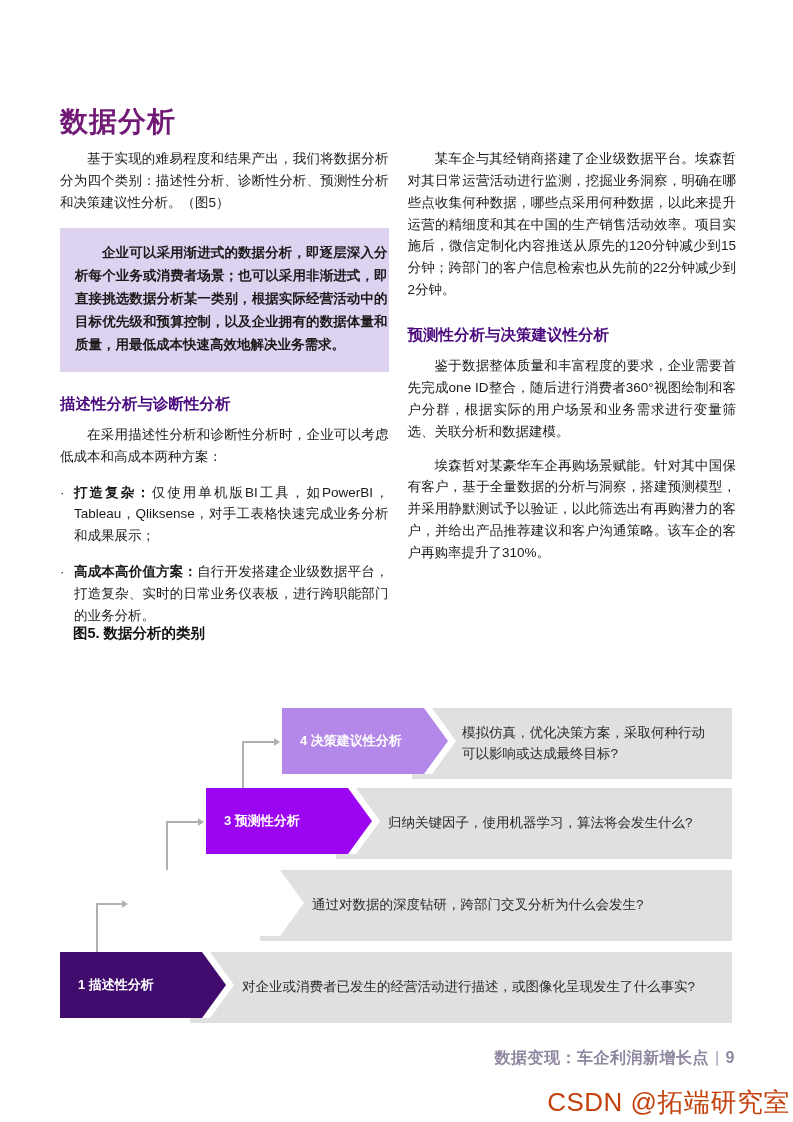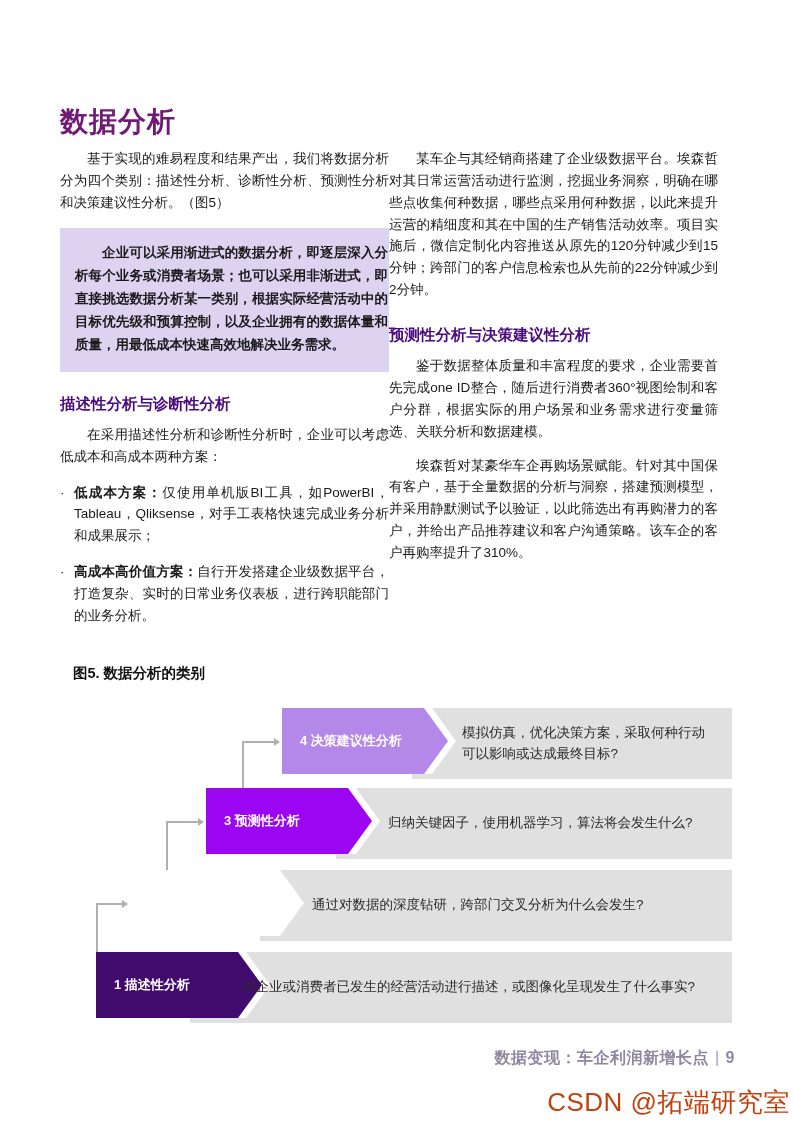--- a/index.html
+++ b/index.html
@@ -10,21 +10,21 @@
   }
   .page{position:absolute;inset:0;background:#fff;}
 
   .page-title{
     position:absolute;left:60px;top:84px;
     font-size:28px;font-weight:bold;color:#701a75;letter-spacing:1px;
   }
 
   .columns{
     position:absolute;left:60px;top:148px;width:676px;
-    display:flex;
+    display:flex;gap:19px;
   }
   .col{width:329px;font-size:13.5px;line-height:1.62;text-align:justify;}
   .para{margin:0 0 12px 0;text-indent:2em;}
   .para:last-child{margin-bottom:0;}
 
   .highlight-box{
     background:#ded2f1;
     padding:13px 1px 15px 15px;
     margin:14px 0 20px 0;
     font-weight:bold;line-height:1.72;text-align:justify;
@@ -37,21 +37,21 @@
   }
   .left-heading{margin-top:22px;}
   .right-heading{margin-top:24px;}
 
   .bullet{display:flex;margin:14px 0 0 0;}
   .bullet .marker{width:14px;flex:0 0 14px;color:#1a1a1a;}
   .bullet .btext{flex:1;text-align:justify;}
   .bullet .blabel{font-weight:bold;}
 
   .figure-caption{
-    position:absolute;left:60px;top:664px;
+    position:absolute;left:60px;top:624px;
     font-size:14.5px;font-weight:bold;color:#111111;padding-left:13px;
   }
 
   .figure{
     position:absolute;left:60px;top:700px;width:676px;height:322px;
   }
   .level-row{position:absolute;left:0;right:4px;height:71px;}
   .row-4{top:8px;}
   .row-3{top:88px;}
   .row-2{top:170px;}
@@ -69,21 +69,21 @@
     position:absolute;top:0;height:66px;
     clip-path:polygon(0 0, calc(100% - 24px) 0, 100% 50%, calc(100% - 24px) 100%, 0 100%);
   }
   .arrow-outline{background:#ffffff;width:174px;}
   .arrow{width:166px;display:flex;align-items:center;
     color:#ffffff;font-size:13px;font-weight:bold;padding-left:18px;
     box-sizing:border-box;}
   .row-4 .arrow-outline,.row-4 .arrow{left:222px;}
   .row-3 .arrow-outline,.row-3 .arrow{left:146px;align-items:center;}
   .row-2 .arrow-outline,.row-2 .arrow{left:70px;}
-  .row-1 .arrow-outline,.row-1 .arrow{left:0px;margin-left:36px;}
+  .row-1 .arrow-outline,.row-1 .arrow{left:0px;}
 
   .level-desc{
     position:absolute;top:0;bottom:0;right:18px;
     display:flex;align-items:center;
     font-size:13.5px;color:#2b2b2b;line-height:1.55;text-align:left;
   }
   .row-4 .level-desc{left:402px;}
   .row-3 .level-desc{left:328px;}
   .row-2 .level-desc{left:252px;}
   .row-1 .level-desc{left:182px;}
@@ -135,21 +135,21 @@
       <div class="highlight-box">
         <div class="inner">企业可以采用渐进式的数据分析，即逐层深入分析每个业务或消费者场景；也可以采用非渐进式，即直接挑选数据分析某一类别，根据实际经营活动中的目标优先级和预算控制，以及企业拥有的数据体量和质量，用最低成本快速高效地解决业务需求。</div>
       </div>
 
       <h2 class="section-heading left-heading">描述性分析与诊断性分析</h2>
 
       <p class="para">在采用描述性分析和诊断性分析时，企业可以考虑低成本和高成本两种方案：</p>
 
       <div class="bullet">
         <span class="marker">·</span>
-        <span class="btext"><span class="blabel">低成本方案：</span><span>仅使用单机版BI工具，如PowerBI，Tableau，Qliksense，对手工表格快速完成业务分析和成果展示；</span></span>
+        <span class="btext"><span class="blabel">打造复杂：</span><span>仅使用单机版BI工具，如PowerBI，Tableau，Qliksense，对手工表格快速完成业务分析和成果展示；</span></span>
       </div>
 
       <div class="bullet">
         <span class="marker">·</span>
         <span class="btext"><span class="blabel">高成本高价值方案：</span><span>自行开发搭建企业级数据平台，打造复杂、实时的日常业务仪表板，进行跨职能部门的业务分析。</span></span>
       </div>
     </div>
 
     <div class="col">
       <p class="para">某车企与其经销商搭建了企业级数据平台。埃森哲对其日常运营活动进行监测，挖掘业务洞察，明确在哪些点收集何种数据，哪些点采用何种数据，以此来提升运营的精细度和其在中国的生产销售活动效率。项目实施后，微信定制化内容推送从原先的120分钟减少到15分钟；跨部门的客户信息检索也从先前的22分钟减少到2分钟。</p>

